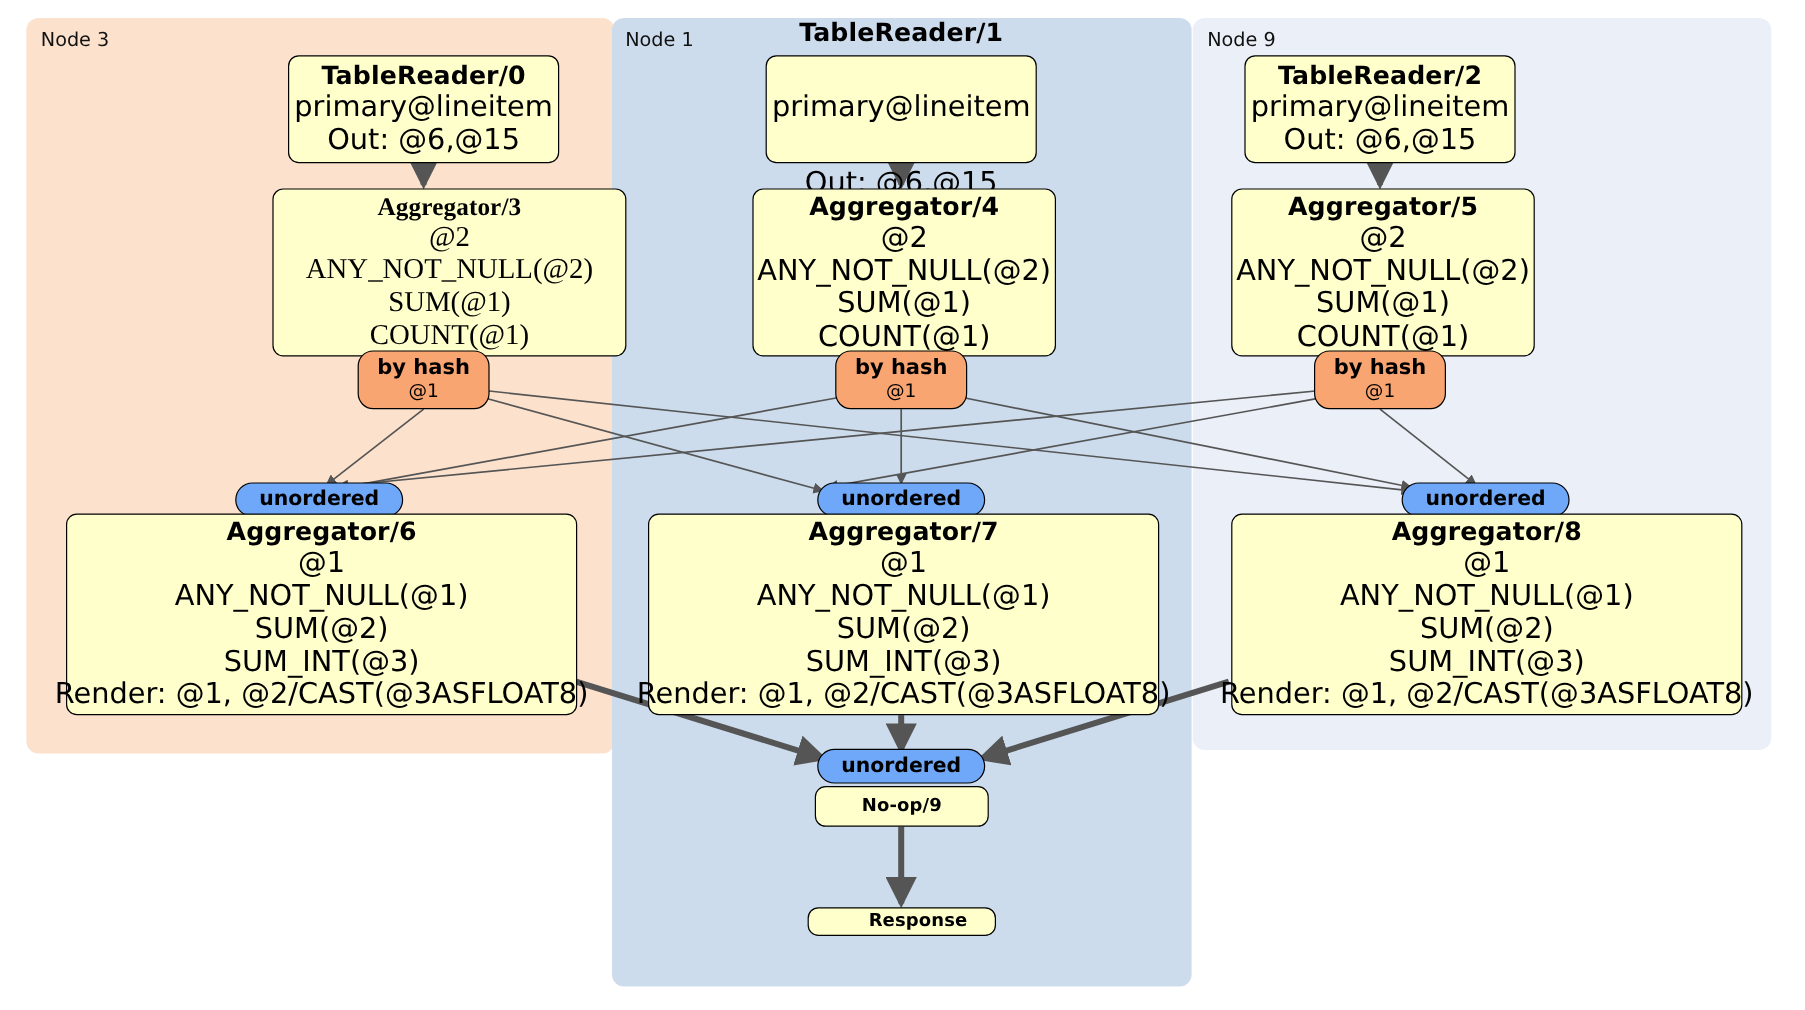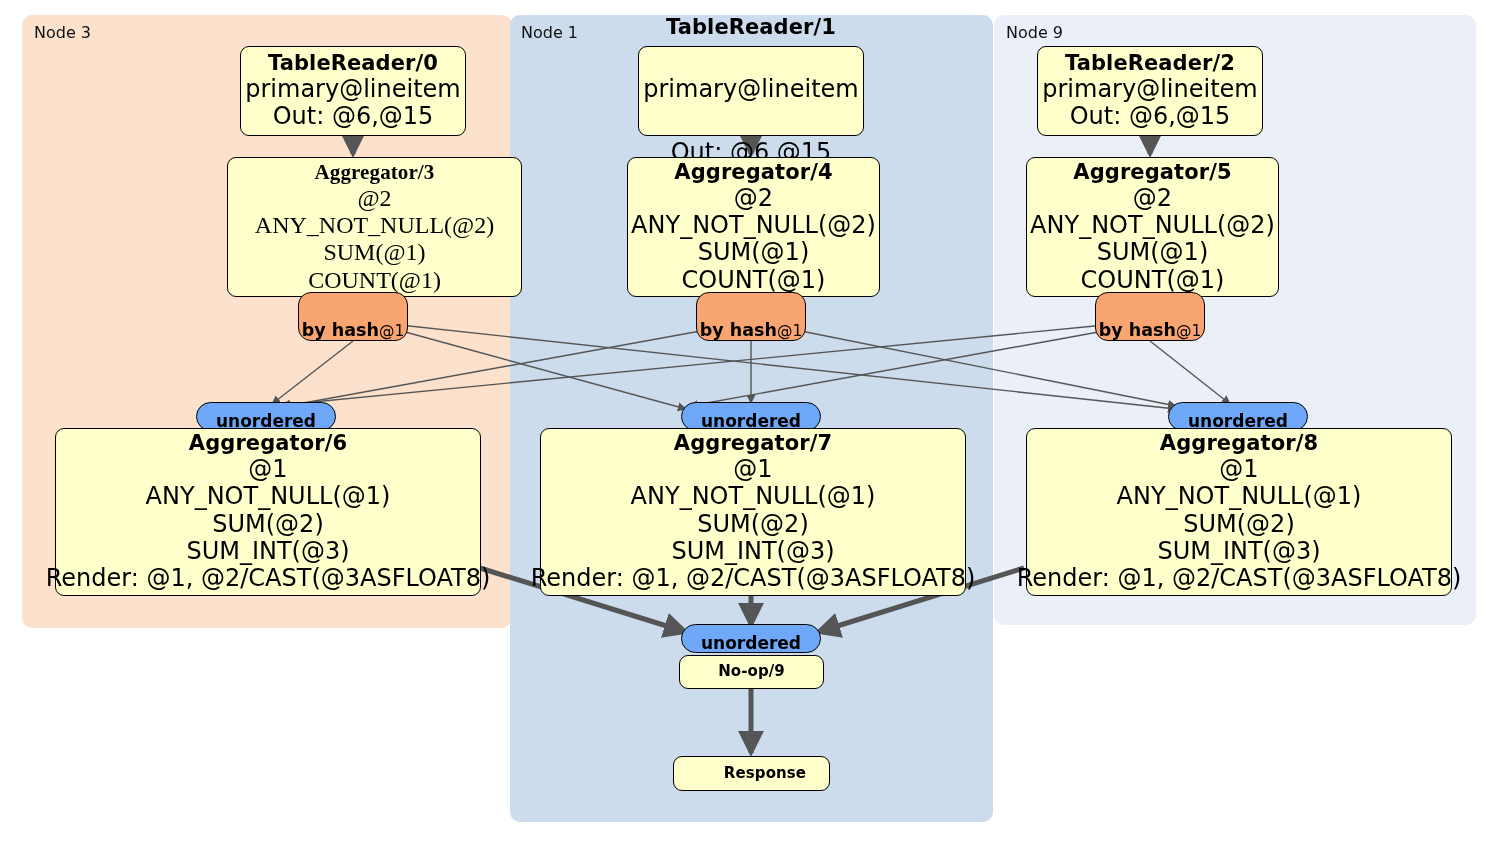--- a/index.html
+++ b/index.html
@@ -15,21 +15,21 @@
 
   
   .box{position:absolute;box-sizing:border-box;background:#ffffcc;border:1.6px solid #000;
        border-radius:9px;text-align:center;color:#000;
        display:flex;flex-direction:column;justify-content:center;align-items:center;
        padding:4px 8px;}
   .box .ttl{font-weight:bold;font-size:21px;line-height:1.18;letter-spacing:.1px;}
   .box .ln{font-size:24px;line-height:1.14;white-space:nowrap;}
 
   .pill{position:absolute;box-sizing:border-box;border:1.6px solid #000;text-align:center;
-        display:flex;flex-direction:row;justify-content:center;align-items:flex-end;color:#000;}
+        display:flex;flex-direction:column;justify-content:center;align-items:center;color:#000;}
   .pill.hash{background:#f9a571;border-radius:13px;}
   .pill.hash .ttl{font-weight:bold;font-size:17.5px;line-height:1.1;}
   .pill.hash .ln{font-size:15.5px;line-height:1.1;}
   .pill.un{background:#6fa8f8;border-radius:999px;}
   .pill.un .ttl{font-weight:bold;font-size:17px;line-height:1;}
 
   .box.small .ttl{font-size:15px;}
 </style>
 </head>
 <body>
@@ -184,17 +184,17 @@
   </div>
 
   <div class="pill un" style="left:681px;top:624px;width:140px;height:29px;">
     <div class="ttl">unordered</div>
   </div>
 
   <div class="box small" style="left:679px;top:655px;width:145px;height:34px;">
     <div class="ttl">No-op/9</div>
   </div>
 
-  <div class="box small" style="left:673px;top:756px;width:157px;height:35px;padding-left:35px;">
+  <div class="box small" style="left:673px;top:756px;width:157px;height:24px;padding-left:35px;">
     <div class="ttl">Response</div>
   </div>
 
 </div>
 
 </body></html>

